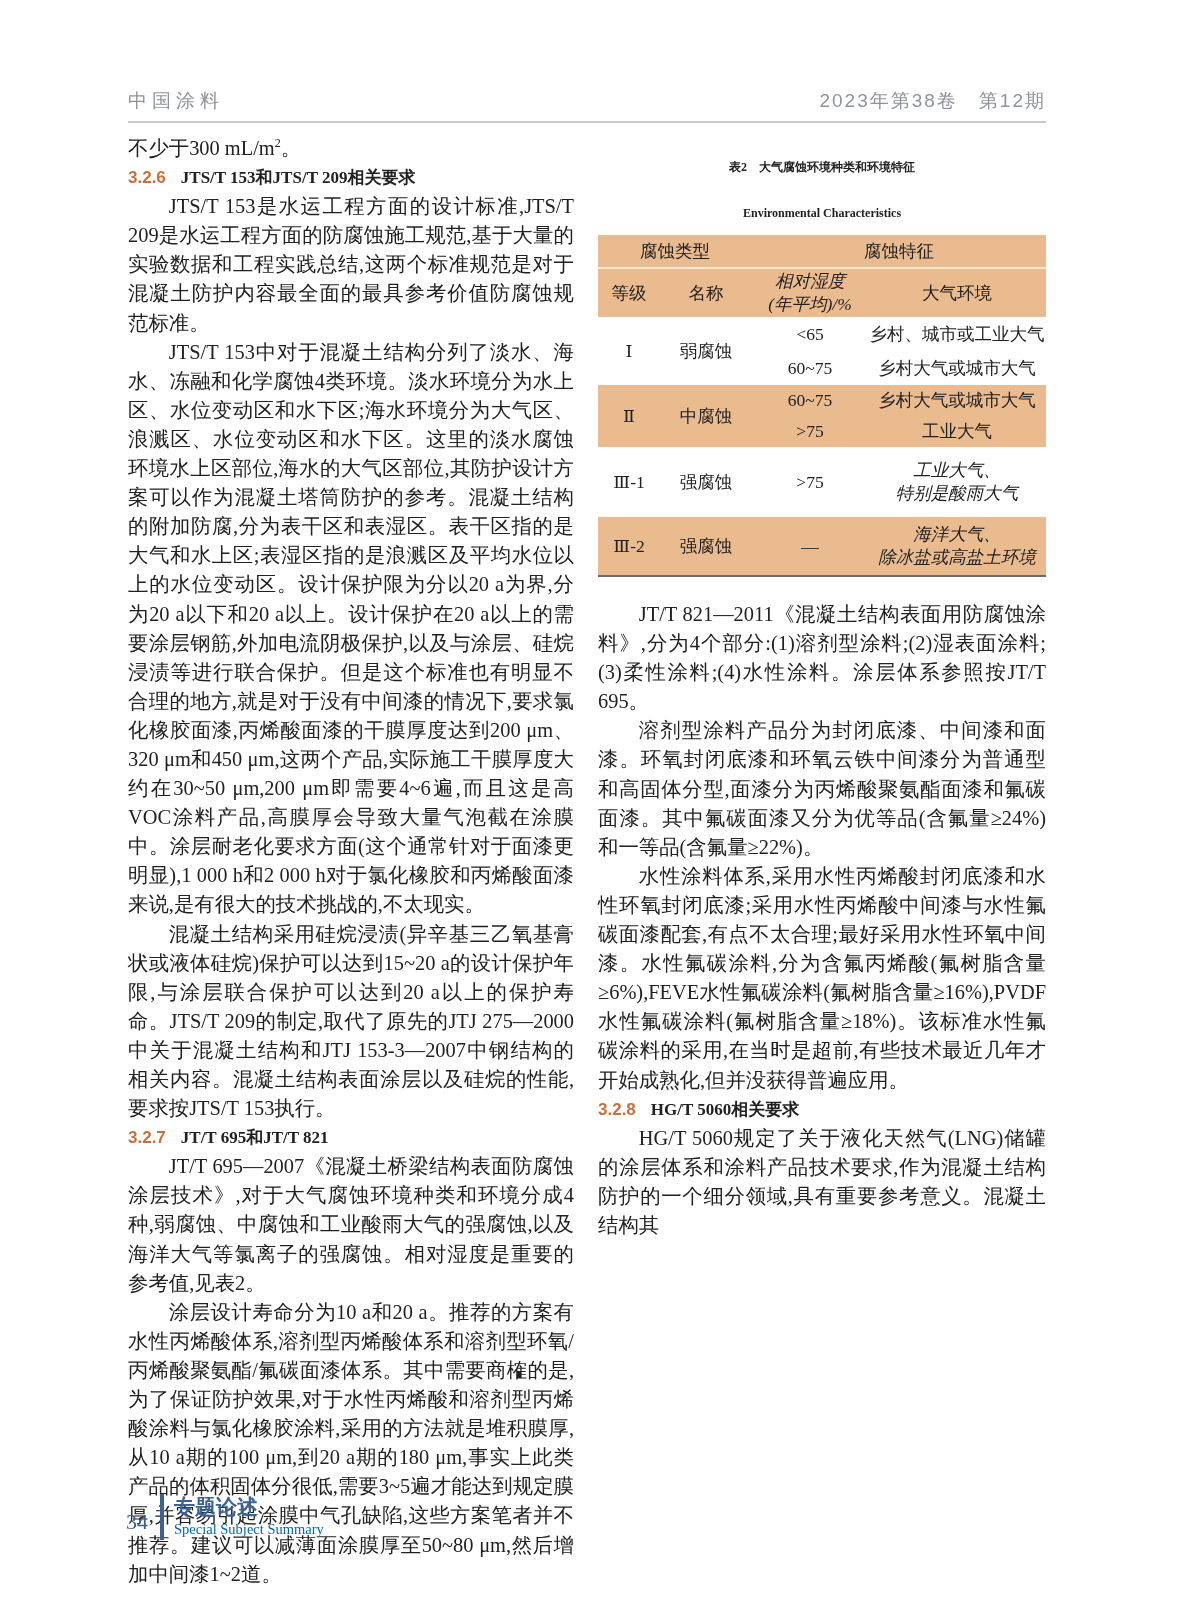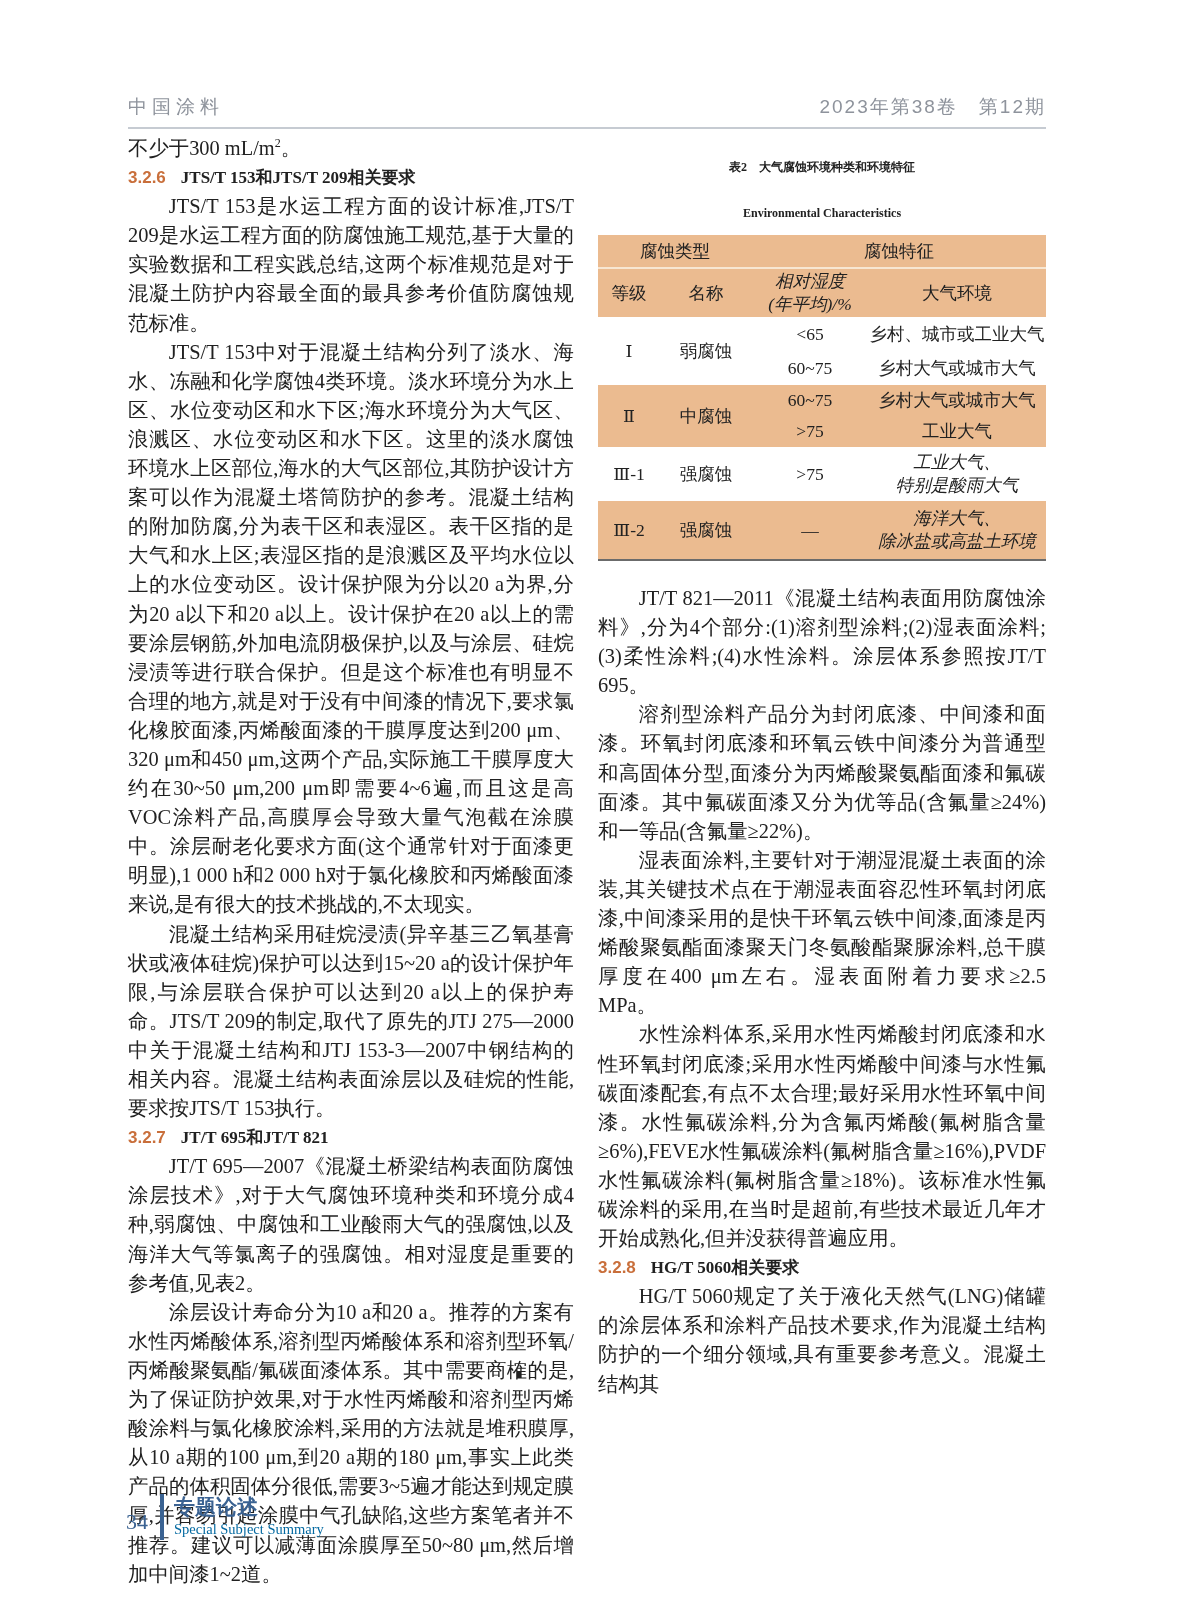--- a/index.html
+++ b/index.html
@@ -2,21 +2,21 @@
 <html><head>
 <meta charset="utf-8">
 <style>
   html,body{margin:0;padding:0;background:#ffffff;}
   .page{
     position:relative;width:1187px;height:1600px;background:#ffffff;overflow:hidden;
     font-family:"Liberation Serif","DejaVu Serif",serif;color:#212121;
   }
   
   .header{
-    position:absolute;left:128px;top:94px;width:918px;
+    position:absolute;left:128px;top:88px;width:918px;
     display:flex;justify-content:space-between;align-items:flex-end;
     border-bottom:2px solid #c6cbd2;padding-bottom:7px;
     font-family:"Liberation Sans","DejaVu Sans",sans-serif;
     color:#8e939c;font-size:19px;
   }
   .header .journal{letter-spacing:5px;}
   .header .issue{letter-spacing:2px;}
   
   .col-left{position:absolute;left:128px;top:134px;width:446px;}
   .col-right{position:absolute;left:598px;top:134px;width:448px;}
@@ -32,21 +32,21 @@
   table.t2 th,table.t2 td{
     text-align:center;vertical-align:middle;font-weight:normal;padding:0;
     font-size:17.5px;line-height:23px;
   }
   .tan{background:#ebbb90;}
   th.grp{height:32px;border-bottom:2px solid #f7e6d2;}
   tr.cols th{height:48px;}
   .pre{white-space:pre-line;font-style:italic;}
   td.h34{height:34px;}
   td.h30{height:31px;}
-  td.h52{height:54px;margin-top:43px;}
+  td.h52{height:70px;margin-top:43px;}
   td.h56{height:58px;}
   
   .footer{position:absolute;left:126px;top:1494px;display:flex;align-items:center;}
   .footer .pagenum{
     font-size:22px;color:#3a6292;font-family:"Liberation Serif","DejaVu Serif",serif;
     margin-right:12px;padding-top:10px;
   }
   .footer .bar{width:4px;height:46px;background:#3a6292;margin-right:10px;}
   .footer .labels{display:flex;flex-direction:column;justify-content:flex-end;}
   .footer .zh{font-family:"Liberation Sans","DejaVu Sans",sans-serif;font-weight:bold;font-size:21px;color:#3a6292;line-height:24px;}
@@ -131,21 +131,20 @@
           <td>强腐蚀</td>
           <td>—</td>
           <td class="pre">海洋大气、
 除冰盐或高盐土环境</td>
         </tr>
       </tbody>
     </table>
 
     <p class="body" style="margin-top:23px;">JT/T 821—2011《混凝土结构表面用防腐蚀涂料》,分为4个部分:(1)溶剂型涂料;(2)湿表面涂料;(3)柔性涂料;(4)水性涂料。涂层体系参照按JT/T 695。</p>
     <p class="body">溶剂型涂料产品分为封闭底漆、中间漆和面漆。环氧封闭底漆和环氧云铁中间漆分为普通型和高固体分型,面漆分为丙烯酸聚氨酯面漆和氟碳面漆。其中氟碳面漆又分为优等品(含氟量≥24%)和一等品(含氟量≥22%)。</p>
-    <p class="body">湿表面涂料,主要针对于潮湿混凝土表面的涂装,其关键技术点在于潮湿表面容忍性环氧封闭底漆,中间漆采用的是快干环氧云铁中间漆,面漆是丙烯酸聚氨酯面漆聚天门冬氨酸酯聚脲涂料,总干膜厚度在400 μm左右。湿表面附着力要求≥2.5 MPa。</p>
     <p class="body">水性涂料体系,采用水性丙烯酸封闭底漆和水性环氧封闭底漆;采用水性丙烯酸中间漆与水性氟碳面漆配套,有点不太合理;最好采用水性环氧中间漆。水性氟碳涂料,分为含氟丙烯酸(氟树脂含量≥6%),FEVE水性氟碳涂料(氟树脂含量≥16%),PVDF水性氟碳涂料(氟树脂含量≥18%)。该标准水性氟碳涂料的采用,在当时是超前,有些技术最近几年才开始成熟化,但并没获得普遍应用。</p>
     <p class="sec"><span class="num">3.2.8</span><span class="title">HG/T 5060相关要求</span></p>
     <p class="body">HG/T 5060规定了关于液化天然气(LNG)储罐的涂层体系和涂料产品技术要求,作为混凝土结构防护的一个细分领域,具有重要参考意义。混凝土结构其</p>
   </div>
 
   <div class="footer">
     <span class="pagenum">34</span>
     <span class="bar"></span>
     <span class="labels">
       <span class="zh">专题论述</span>

